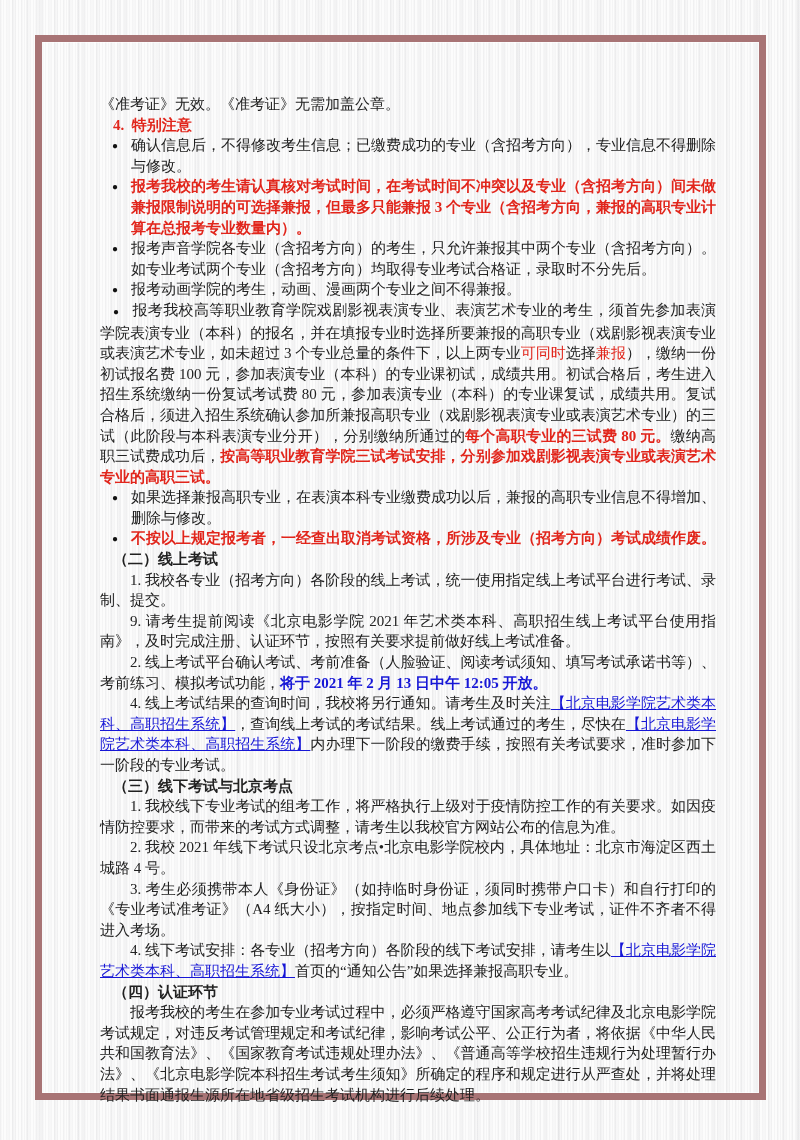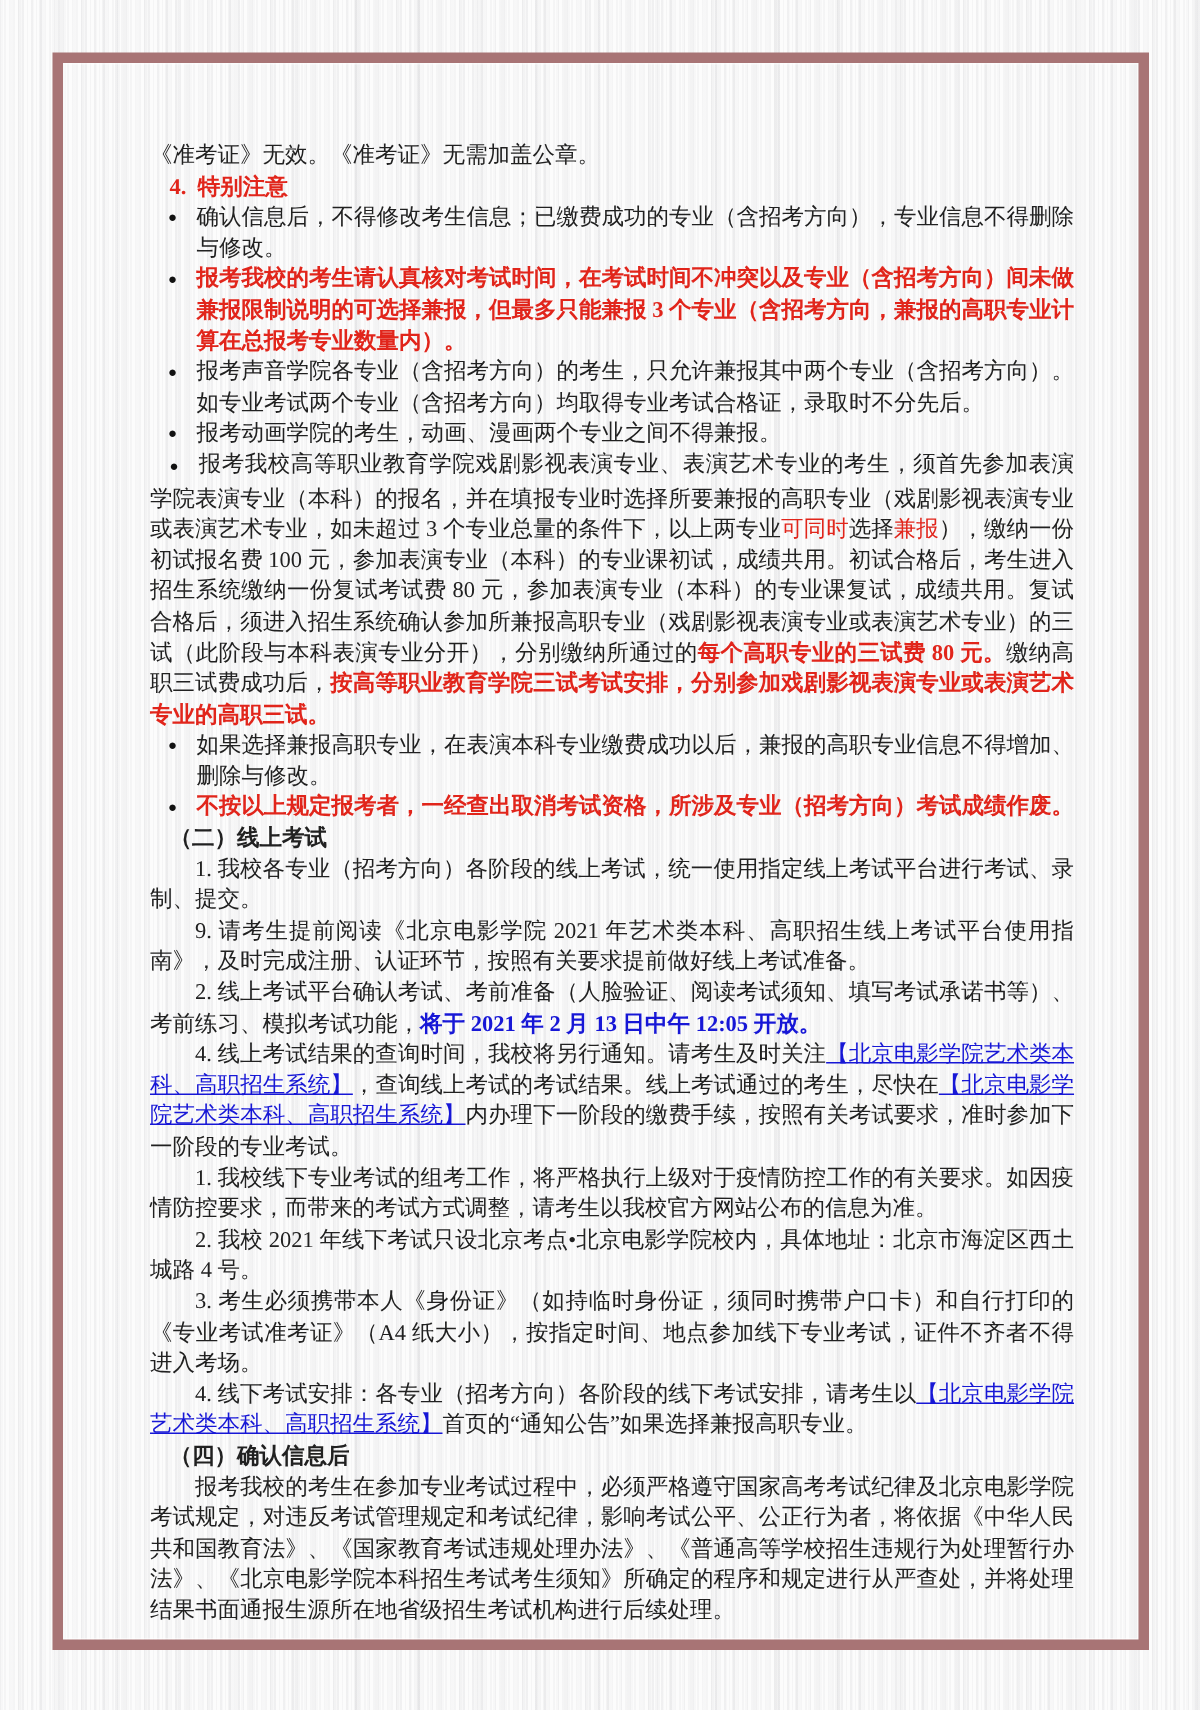--- a/index.html
+++ b/index.html
@@ -66,20 +66,21 @@
       <div class="blk bullet"><span class="marker">●</span><span class="s-plain">报考声音学院各专业（含招考方向）的考生，只允许兼报其中两个专业（含招考方向）。如专业考试两个专业（含招考方向）均取得专业考试合格证，录取时不分先后。</span></div>
       <div class="blk bullet"><span class="marker">●</span><span class="s-plain">报考动画学院的考生，动画、漫画两个专业之间不得兼报。</span></div>
       <div class="blk bullet-flush"><span class="marker-inline">●</span><span class="s-plain">报考我校高等职业教育学院戏剧影视表演专业、表演艺术专业的考生，须首先参加表演学院表演专业（本科）的报名，并在填报专业时选择所要兼报的高职专业（戏剧影视表演专业或表演艺术专业，如未超过 3 个专业总量的条件下，以上两专业</span><span class="s-red">可同时</span><span class="s-plain">选择</span><span class="s-red">兼报</span><span class="s-plain">），缴纳一份初试报名费 100 元，参加表演专业（本科）的专业课初试，成绩共用。初试合格后，考生进入招生系统缴纳一份复试考试费 80 元，参加表演专业（本科）的专业课复试，成绩共用。复试合格后，须进入招生系统确认参加所兼报高职专业（戏剧影视表演专业或表演艺术专业）的三试（此阶段与本科表演专业分开），分别缴纳所通过的</span><span class="s-red-bold">每个高职专业的三试费 80 元。</span><span class="s-plain">缴纳高职三试费成功后，</span><span class="s-red-bold">按高等职业教育学院三试考试安排，分别参加戏剧影视表演专业或表演艺术专业的高职三试。</span></div>
       <div class="blk bullet"><span class="marker">●</span><span class="s-plain">如果选择兼报高职专业，在表演本科专业缴费成功以后，兼报的高职专业信息不得增加、删除与修改。</span></div>
       <div class="blk bullet"><span class="marker">●</span><span class="s-red-bold">不按以上规定报考者，一经查出取消考试资格，所涉及专业（招考方向）考试成绩作废。</span></div>
       <div class="blk heading"><span class="s-plain">（二）线上考试</span></div>
       <div class="blk para"><span class="s-plain">1. 我校各专业（招考方向）各阶段的线上考试，统一使用指定线上考试平台进行考试、录制、提交。</span></div>
       <div class="blk para"><span class="s-plain">9. 请考生提前阅读《北京电影学院 2021 年艺术类本科、高职招生线上考试平台使用指南》，及时完成注册、认证环节，按照有关要求提前做好线上考试准备。</span></div>
       <div class="blk para"><span class="s-plain">2. 线上考试平台确认考试、考前准备（人脸验证、阅读考试须知、填写考试承诺书等）、考前练习、模拟考试功能，</span><span class="s-blue-bold">将于 2021 年 2 月 13 日中午 12:05 开放。</span></div>
       <div class="blk para"><span class="s-plain">4. 线上考试结果的查询时间，我校将另行通知。请考生及时关注</span><span class="s-link">【北京电影学院艺术类本科、高职招生系统】</span><span class="s-plain">，查询线上考试的考试结果。线上考试通过的考生，尽快在</span><span class="s-link">【北京电影学院艺术类本科、高职招生系统】</span><span class="s-plain">内办理下一阶段的缴费手续，按照有关考试要求，准时参加下一阶段的专业考试。</span></div>
+      <div class="blk heading"><span class="s-plain">（三）线下考试与北京考点</span></div>
       <div class="blk para"><span class="s-plain">1. 我校线下专业考试的组考工作，将严格执行上级对于疫情防控工作的有关要求。如因疫情防控要求，而带来的考试方式调整，请考生以我校官方网站公布的信息为准。</span></div>
       <div class="blk para"><span class="s-plain">2. 我校 2021 年线下考试只设北京考点•北京电影学院校内，具体地址：北京市海淀区西土城路 4 号。</span></div>
       <div class="blk para"><span class="s-plain">3. 考生必须携带本人《身份证》（如持临时身份证，须同时携带户口卡）和自行打印的《专业考试准考证》（A4 纸大小），按指定时间、地点参加线下专业考试，证件不齐者不得进入考场。</span></div>
       <div class="blk para"><span class="s-plain">4. 线下考试安排：各专业（招考方向）各阶段的线下考试安排，请考生以</span><span class="s-link">【北京电影学院艺术类本科、高职招生系统】</span><span class="s-plain">首页的“通知公告”如果选择兼报高职专业。</span></div>
-      <div class="blk heading"><span class="s-plain">（四）确认信息后</span></div>
+      <div class="blk heading"><span class="s-plain">（四）认证环节</span></div>
       <div class="blk para"><span class="s-plain">报考我校的考生在参加专业考试过程中，必须严格遵守国家高考考试纪律及北京电影学院考试规定，对违反考试管理规定和考试纪律，影响考试公平、公正行为者，将依据《中华人民共和国教育法》、《国家教育考试违规处理办法》、《普通高等学校招生违规行为处理暂行办法》、《北京电影学院本科招生考试考生须知》所确定的程序和规定进行从严查处，并将处理结果书面通报生源所在地省级招生考试机构进行后续处理。</span></div>
   </div>
 </div>
 
 </body></html>

